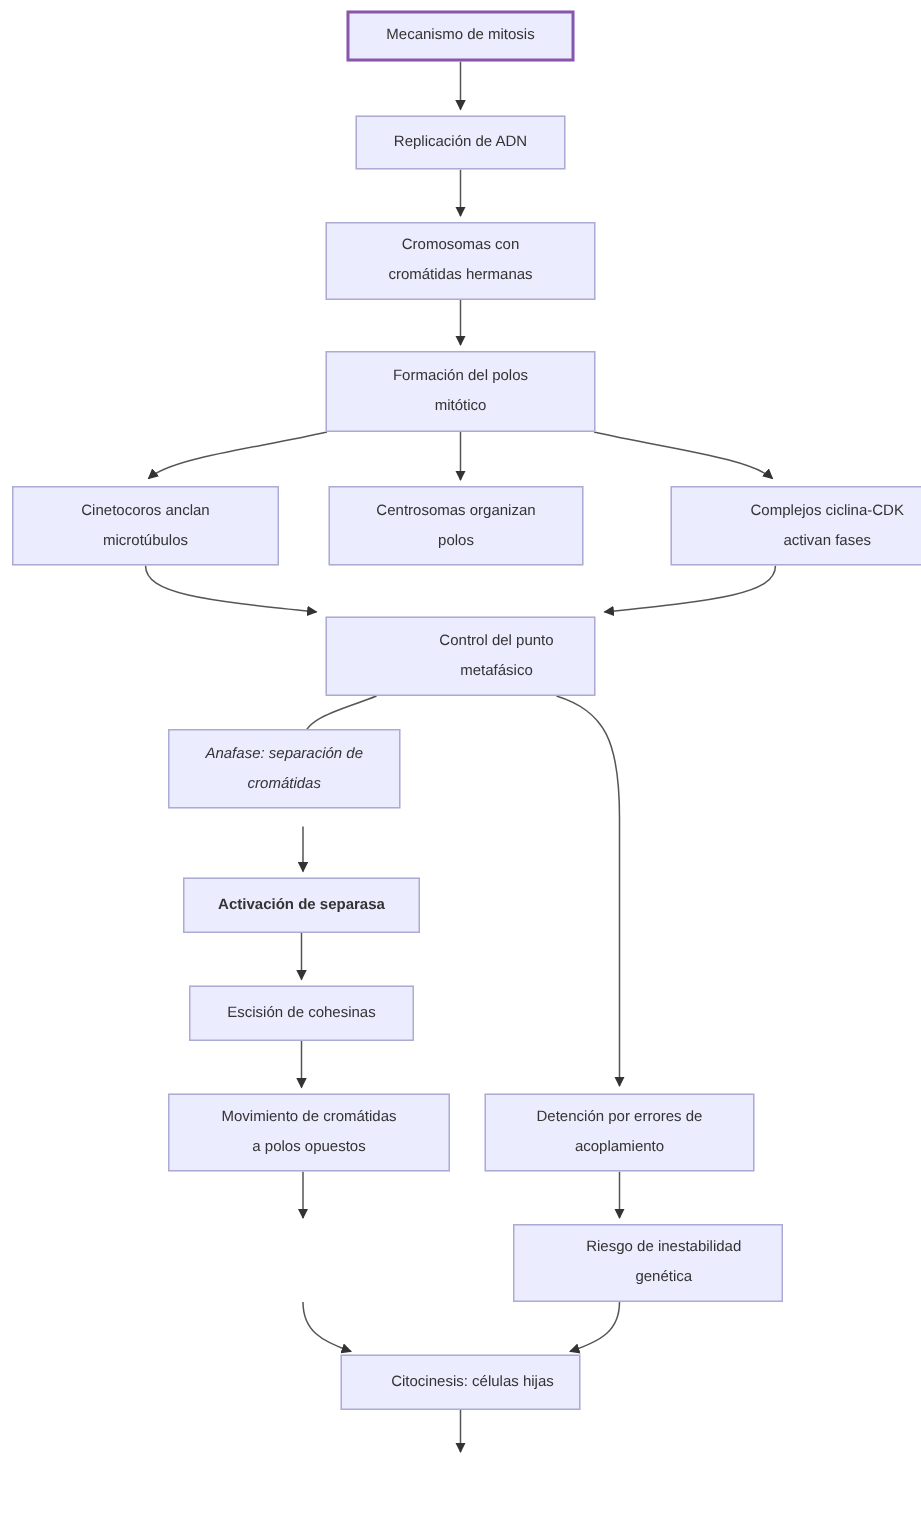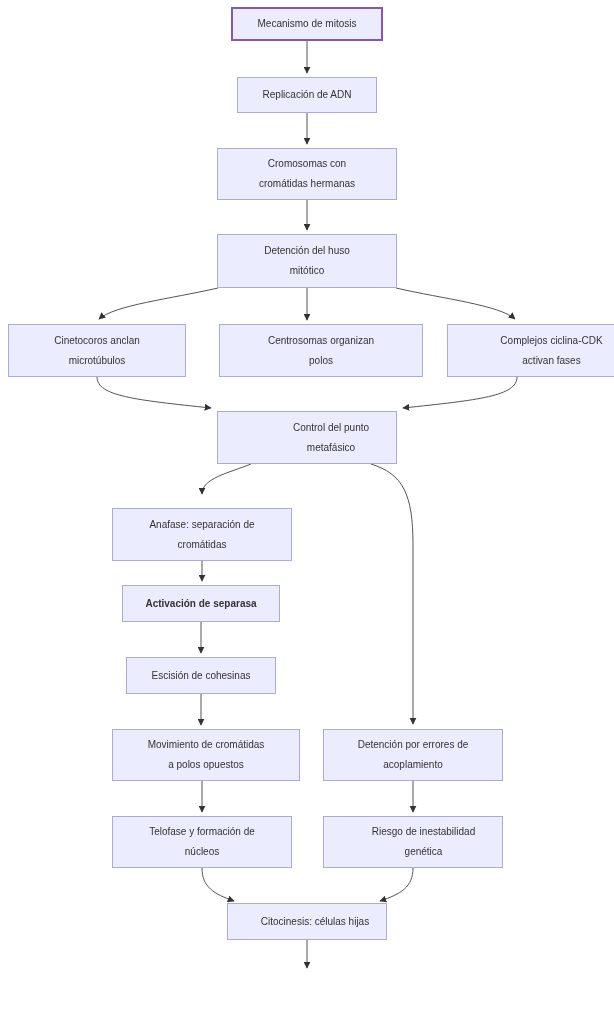--- a/index.html
+++ b/index.html
@@ -68,61 +68,57 @@
       <span class="node-line">Mecanismo de mitosis</span>
     </div>
     <div class="node" style="left: 237px; top: 77px; width: 140px; height: 36px;">
       <span class="node-line">Replicación de ADN</span>
     </div>
     <div class="node" style="left: 217px; top: 148px; width: 180px; height: 52px;">
       <span class="node-line">Cromosomas con</span>
       <span class="node-line">cromátidas hermanas</span>
     </div>
     <div class="node" style="left: 217px; top: 234px; width: 180px; height: 54px;">
-      <span class="node-line">Detención del huso</span>
+      <span class="node-line">Formación del polos</span>
       <span class="node-line">mitótico</span>
     </div>
     <div class="node" style="left: 8px; top: 324px; width: 178px; height: 53px;">
       <span class="node-line">Cinetocoros anclan</span>
       <span class="node-line">microtúbulos</span>
     </div>
-    <div class="node" style="left: 219px; top: 324px; width: 204px; height: 53px;">
+    <div class="node" style="left: 219px; top: 324px; width: 170px; height: 53px;">
       <span class="node-line">Centrosomas organizan</span>
       <span class="node-line">polos</span>
     </div>
     <div class="node" style="left: 447px; top: 324px; width: 177px; height: 53px; padding-left: 32px;">
       <span class="node-line">Complejos ciclina-CDK</span>
       <span class="node-line">activan fases</span>
     </div>
     <div class="node" style="left: 217px; top: 411px; width: 180px; height: 53px; padding-left: 48px;">
       <span class="node-line">Control del punto</span>
       <span class="node-line">metafásico</span>
     </div>
-    <div class="node" style="left: 112px; top: 508px; width: 180px; height: 53px;">
+    <div class="node" style="left: 112px; top: 486px; width: 155px; height: 53px; font-style: italic;">
       <span class="node-line">Anafase: separación de</span>
       <span class="node-line">cromátidas</span>
     </div>
     <div class="node" style="left: 122px; top: 585px; width: 158px; height: 37px; font-weight: bold;">
       <span class="node-line">Activación de separasa</span>
     </div>
     <div class="node" style="left: 126px; top: 657px; width: 150px; height: 37px;">
       <span class="node-line">Escisión de cohesinas</span>
     </div>
     <div class="node" style="left: 112px; top: 729px; width: 188px; height: 52px;">
       <span class="node-line">Movimiento de cromátidas</span>
       <span class="node-line">a polos opuestos</span>
     </div>
     <div class="node" style="left: 323px; top: 729px; width: 180px; height: 52px;">
       <span class="node-line">Detención por errores de</span>
       <span class="node-line">acoplamiento</span>
     </div>
-    <div class="node" style="left: 112px; top: 816px; width: 180px; height: 52px;">
-      <span class="node-line">Telofase y formación de</span>
-      <span class="node-line">núcleos</span>
-    </div>
-    <div class="node" style="left: 323px; top: 816px; width: 180px; height: 52px; padding-left: 21px;">
+    <div class="node" style="left: 342px; top: 816px; width: 180px; height: 52px; padding-left: 21px;">
       <span class="node-line">Riesgo de inestabilidad</span>
       <span class="node-line">genética</span>
     </div>
     <div class="node" style="left: 227px; top: 903px; width: 160px; height: 37px; padding-left: 16px;">
       <span class="node-line">Citocinesis: células hijas</span>
     </div>
   </div>
 
 </body></html>

